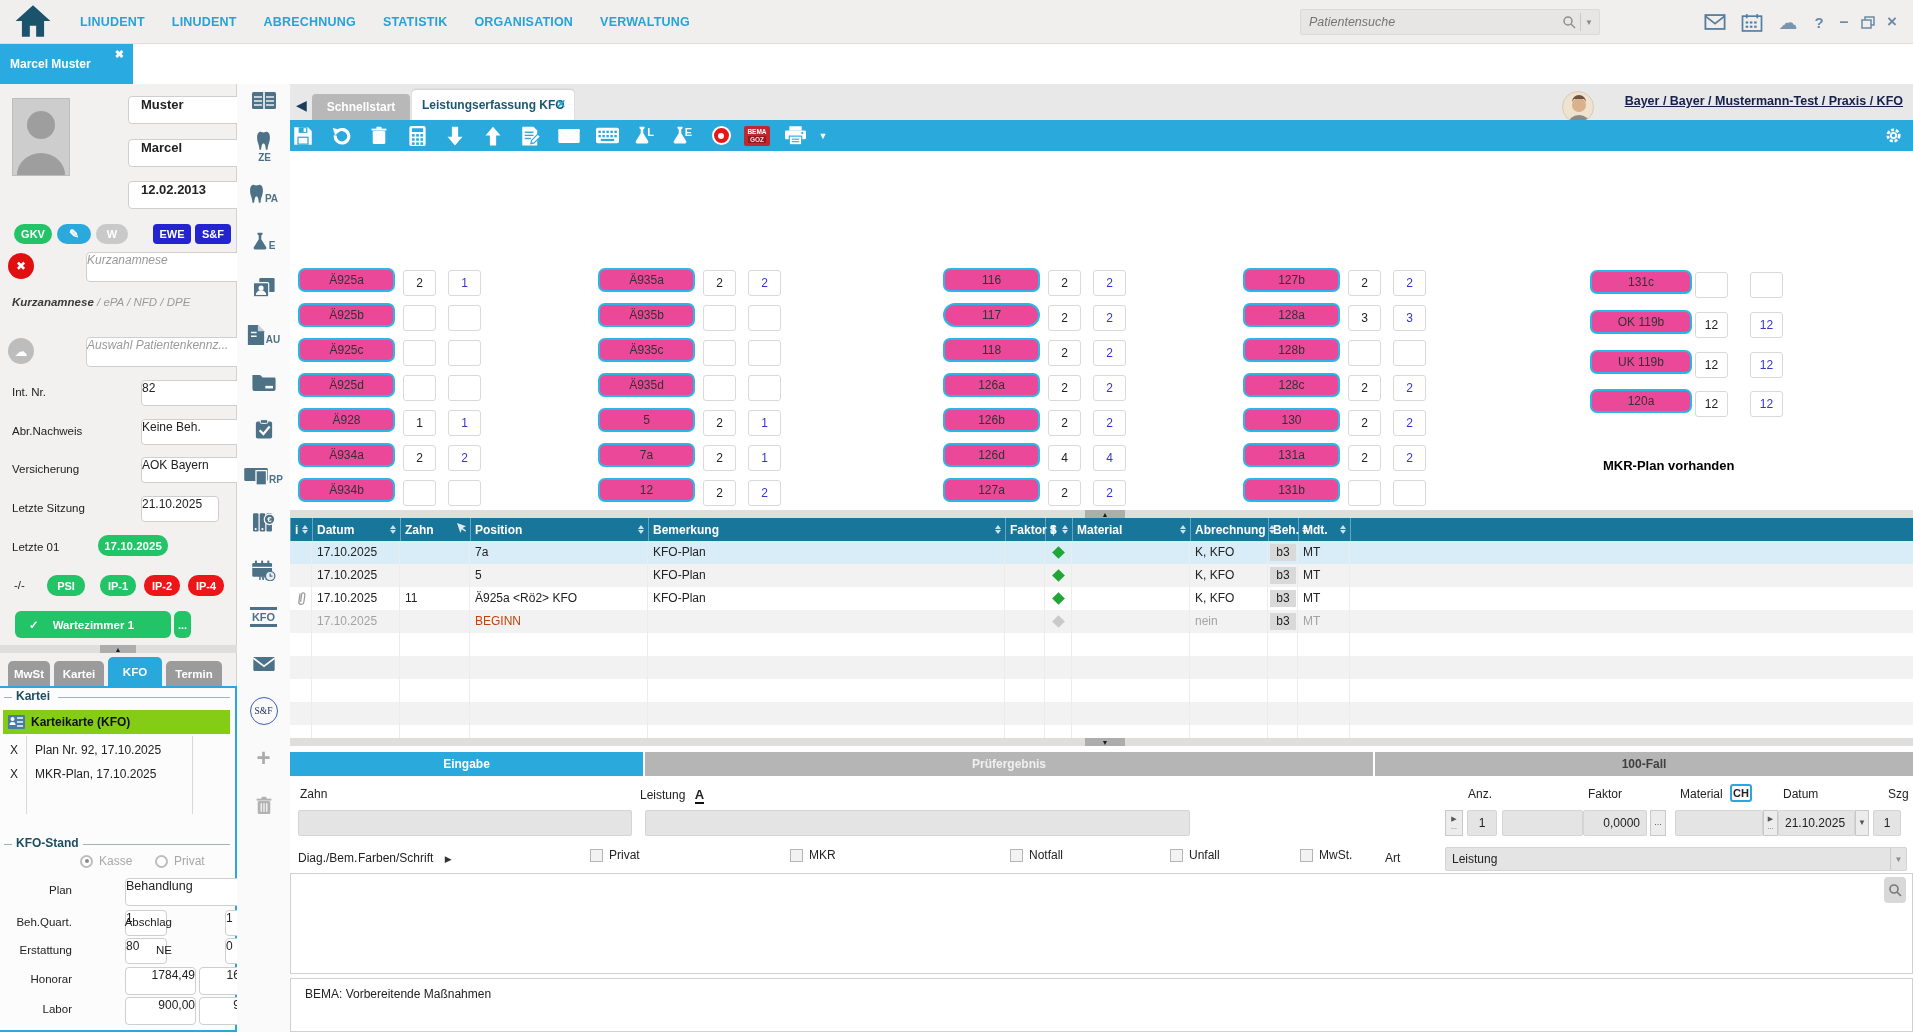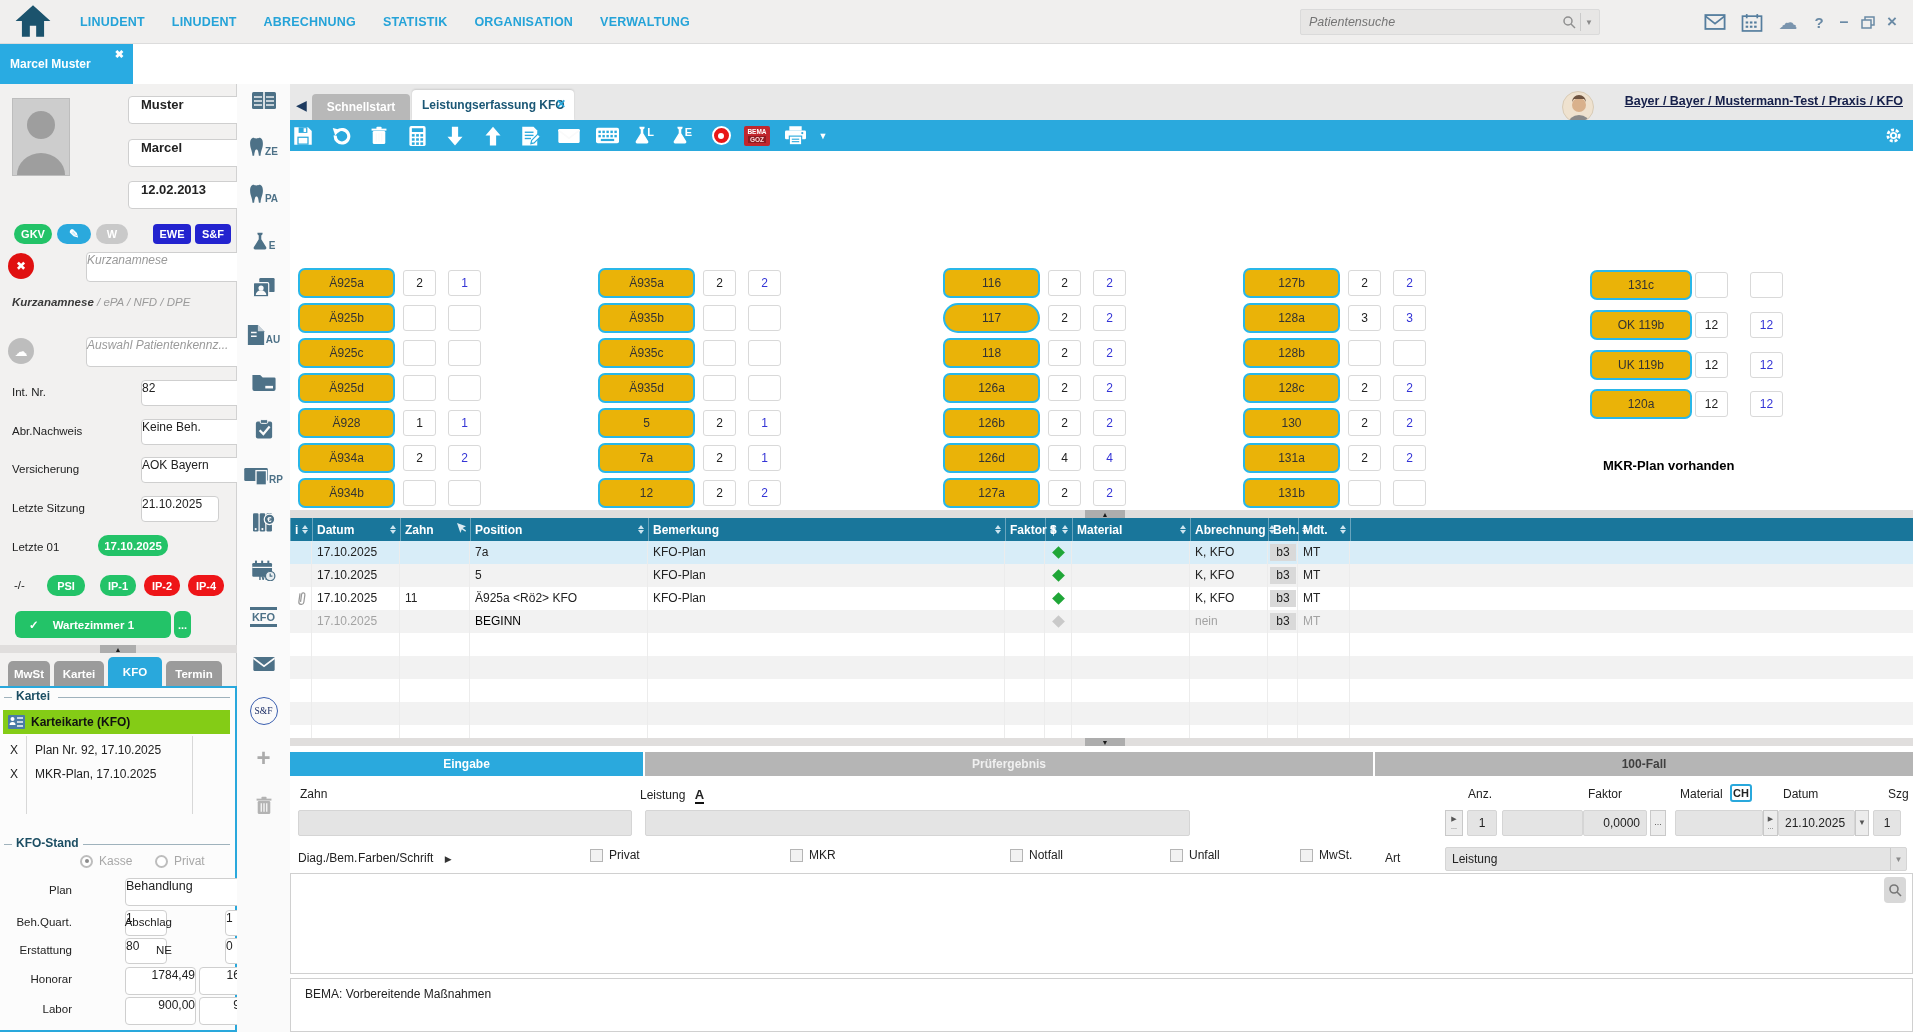--- a/index.html
+++ b/index.html
@@ -55,21 +55,21 @@
   .doc-back { position:absolute; left:296px; top:97px; font-size:14px; color:#1d3a5f; cursor:pointer; }
   .dtab1 { position:absolute; left:312px; top:94px; width:98px; height:26px; background:#b8b8b8; border-radius:4px 4px 0 0; color:#fff; font-size:12px; font-weight:bold; display:flex; align-items:center; justify-content:center; cursor:pointer; }
   .dtab2 { position:absolute; left:412px; top:90px; width:162px; height:30px; background:#fff; border-radius:4px 4px 0 0; box-shadow:0 -1px 2px rgba(0,0,0,.12); cursor:pointer; }
   .dtab2 .lbl { position:absolute; left:10px; top:8px; font-size:12px; font-weight:bold; color:#1b5775; }
   .dtab2 .x { position:absolute; right:8px; top:7px; color:#29a8dc; font-size:12px; font-weight:bold; }
   .toolbar { position:absolute; left:290px; top:120px; width:1623px; height:31px; background:#2aa9dd; }
   .tb-ico { position:absolute; top:0; height:31px; display:flex; align-items:center; justify-content:center; cursor:pointer; }
   .content { position:absolute; left:290px; top:151px; width:1623px; height:881px; background:#fff; }
 
   
-  .code-box { position:absolute; height:30px; border:2px solid #29b7e8; border-radius:7px; background:#eab308; display:flex; align-items:center; justify-content:center; font-size:12px; color:#333; cursor:pointer; }
+  .code-box { position:absolute; height:24px; border:2px solid #29b7e8; border-radius:7px; background:#ec4899; display:flex; align-items:center; justify-content:center; font-size:12px; color:#333; cursor:pointer; }
   .cnt-box { position:absolute; height:26px; border:1px solid #d9d9d9; border-radius:3px; background:#fff; display:flex; align-items:center; justify-content:center; font-size:12px; }
   .mkr-note { position:absolute; font-size:13px; font-weight:bold; color:#000000; }
 
   
   .gtable { position:absolute; left:0; width:1623px; }
   .ghead { display:flex; height:23px; background:#19769b; color:#fff; font-size:12px; font-weight:bold; }
   .ghead .hc { display:flex; align-items:center; padding:0 4px; border-left:1px solid rgba(255,255,255,.35); position:relative; }
   .sort { display:inline-flex; flex-direction:column; gap:1px; margin-left:auto; padding-left:3px; }
   .sort i { width:0; height:0; border-left:3.5px solid transparent; border-right:3.5px solid transparent; }
   .sort .su { border-bottom:4px solid #cde4ef; }
@@ -348,21 +348,21 @@
             <line x1="2" y1="9" x2="10" y2="9"></line>
             <line x1="2" y1="13" x2="10" y2="13"></line>
             <line x1="14" y1="5" x2="22" y2="5"></line>
             <line x1="14" y1="9" x2="22" y2="9"></line>
             <line x1="14" y1="13" x2="22" y2="13"></line>
           </g>
           <line x1="12" y1="0" x2="12" y2="17" stroke="#fafafa" stroke-width="1.6"></line>
         </svg>
       </div>
       <div class="rail-ico" style="top: 43px;">
-        <div style="display:flex;align-items:flex-end;gap:1px;">
+        <div style="display:flex;align-items:flex-end;gap:1px;flex-direction:column;">
           <svg width="15" height="20" viewBox="0 0 10 15">
             <path fill="#4d7187" d="M3,0.6 C1,0.6 0.2,2.6 0.2,5 C0.2,8.4 1.6,9.4 2,14 L3.2,14 C3.6,10.4 4.1,9.4 5,9.4 C5.9,9.4 6.4,10.4 6.8,14 L8,14 C8.4,9.4 9.8,8.4 9.8,5 C9.8,2.6 9,0.6 7,0.6 C6.4,1.2 3.6,1.2 3,0.6 Z"></path>
           </svg>
           <b style="font-size:10px;">ZE</b>
         </div>
       </div>
       <div class="rail-ico" style="top: 90px;">
         <div style="display:flex;align-items:flex-end;gap:1px;">
           <svg width="15" height="20" viewBox="0 0 10 15">
             <path fill="#4d7187" d="M3,0.6 C1,0.6 0.2,2.6 0.2,5 C0.2,8.4 1.6,9.4 2,14 L3.2,14 C3.6,10.4 4.1,9.4 5,9.4 C5.9,9.4 6.4,10.4 6.8,14 L8,14 C8.4,9.4 9.8,8.4 9.8,5 C9.8,2.6 9,0.6 7,0.6 C6.4,1.2 3.6,1.2 3,0.6 Z"></path>
@@ -849,21 +849,21 @@
           <div class="rc" style="width: 118px; flex: 0 0 auto;"></div>
           <div class="rc" style="width: 78px; flex: 0 0 auto;">K, KFO</div>
           <div class="rc" style="width: 30px; flex: 0 0 auto; padding: 0px 2px;"><span class="chip">b3</span></div>
           <div class="rc" style="width: 52px; flex: 0 0 auto;">MT</div>
           <div class="rc" style="flex: 1 1 0%; border-right: none;"></div>
         </div>
         <div class="grow" style="background: rgb(242, 242, 242);">
           <div class="rc" style="width: 22px; flex: 0 0 auto; color: rgb(163, 163, 163);"></div>
           <div class="rc" style="width: 88px; flex: 0 0 auto; color: rgb(163, 163, 163);">17.10.2025</div>
           <div class="rc" style="width: 70px; flex: 0 0 auto; color: rgb(163, 163, 163);"></div>
-          <div class="rc" style="width: 178px; flex: 0 0 auto; color: #000000;">BEGINN</div>
+          <div class="rc" style="width: 178px; flex: 0 0 auto; color: #c2410c;">BEGINN</div>
           <div class="rc" style="width: 357px; flex: 0 0 auto; color: rgb(163, 163, 163);"></div>
           <div class="rc" style="width: 40px; flex: 0 0 auto; color: rgb(163, 163, 163);"></div>
           <div class="rc" style="width: 27px; flex: 0 0 auto;">
             <div class="diamond" style="background: rgb(201, 201, 201);"></div>
           </div>
           <div class="rc" style="width: 118px; flex: 0 0 auto; color: rgb(163, 163, 163);"></div>
           <div class="rc" style="width: 78px; flex: 0 0 auto; color: rgb(163, 163, 163);">nein</div>
           <div class="rc" style="width: 30px; flex: 0 0 auto; padding: 0px 2px;"><span class="chip">b3</span></div>
           <div class="rc" style="width: 52px; flex: 0 0 auto; color: rgb(163, 163, 163);">MT</div>
           <div class="rc" style="flex: 1 1 0%; border-right: none;"></div>

